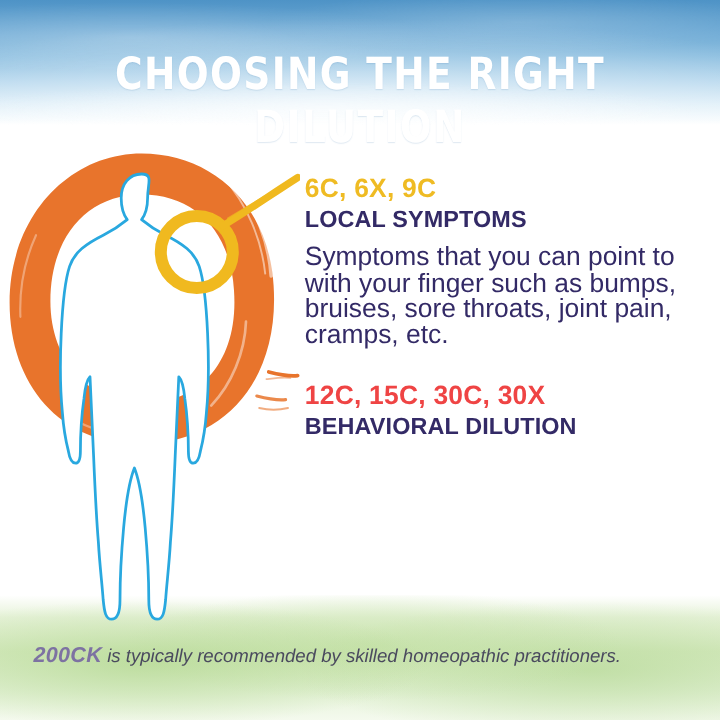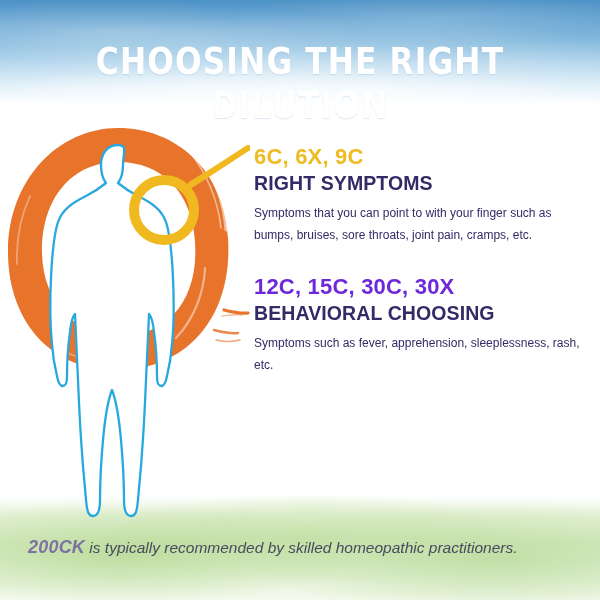--- a/index.html
+++ b/index.html
@@ -100,35 +100,35 @@
   .block + .block { margin-top: 28px; }
 
   .potency {
     font-weight: 700;
     font-size: 22px;
     line-height: 26px;
     letter-spacing: 0.2px;
     margin: 0 0 2px 0;
   }
   .potency.gold   { color: #efbb23; }
-  .potency.orange { color: #6d28d9; }
+  .potency.orange { color: #ef4444; }
 
   .symptom-head {
     color: #332a66;
     font-weight: 700;
     font-size: 19.5px;
     line-height: 22px;
     letter-spacing: 0.1px;
     margin: 0 0 9px 0;
   }
   .symptom-head .l2 { display: block; }
 
   .symptom-body {
     color: #332a66;
-    font-size: 12px;
+    font-size: 22px;
     line-height: 21.5px;
     margin: 0;
   }
 </style>
 </head>
 <body>
 
 <div id="infographic">
 
   <div class="header-band">
@@ -216,31 +216,30 @@
 
       <path d="M224 192 C 232 194, 240 196, 248 195" stroke="#e8742c" stroke-width="3.2" fill="none" stroke-linecap="round"></path>
     </svg>
   </div>
 
   <div class="content">
 
     <div class="block">
       <p class="potency gold">6C, 6X, 9C</p>
       <p class="symptom-head">
-        <span>RIGHT SYMPTOMS</span>
+        <span>LOCAL SYMPTOMS</span>
       </p>
       <p class="symptom-body">Symptoms that you can point to with your finger such as bumps, bruises, sore throats, joint pain, cramps, etc.</p>
     </div>
 
     <div class="block">
       <p class="potency orange">12C, 15C, 30C, 30X</p>
       <p class="symptom-head">
-        <span class="l2">BEHAVIORAL CHOOSING</span>
+        <span class="l2">BEHAVIORAL DILUTION</span>
       </p>
-      <p class="symptom-body">Symptoms such as fever, apprehension, sleeplessness, rash, etc.</p>
     </div>
 
   </div>
 
   <div class="footer-line">
     <span class="ck">200CK</span><span> is typically recommended by skilled homeopathic practitioners.</span>
   </div>
 
 </div>
 

